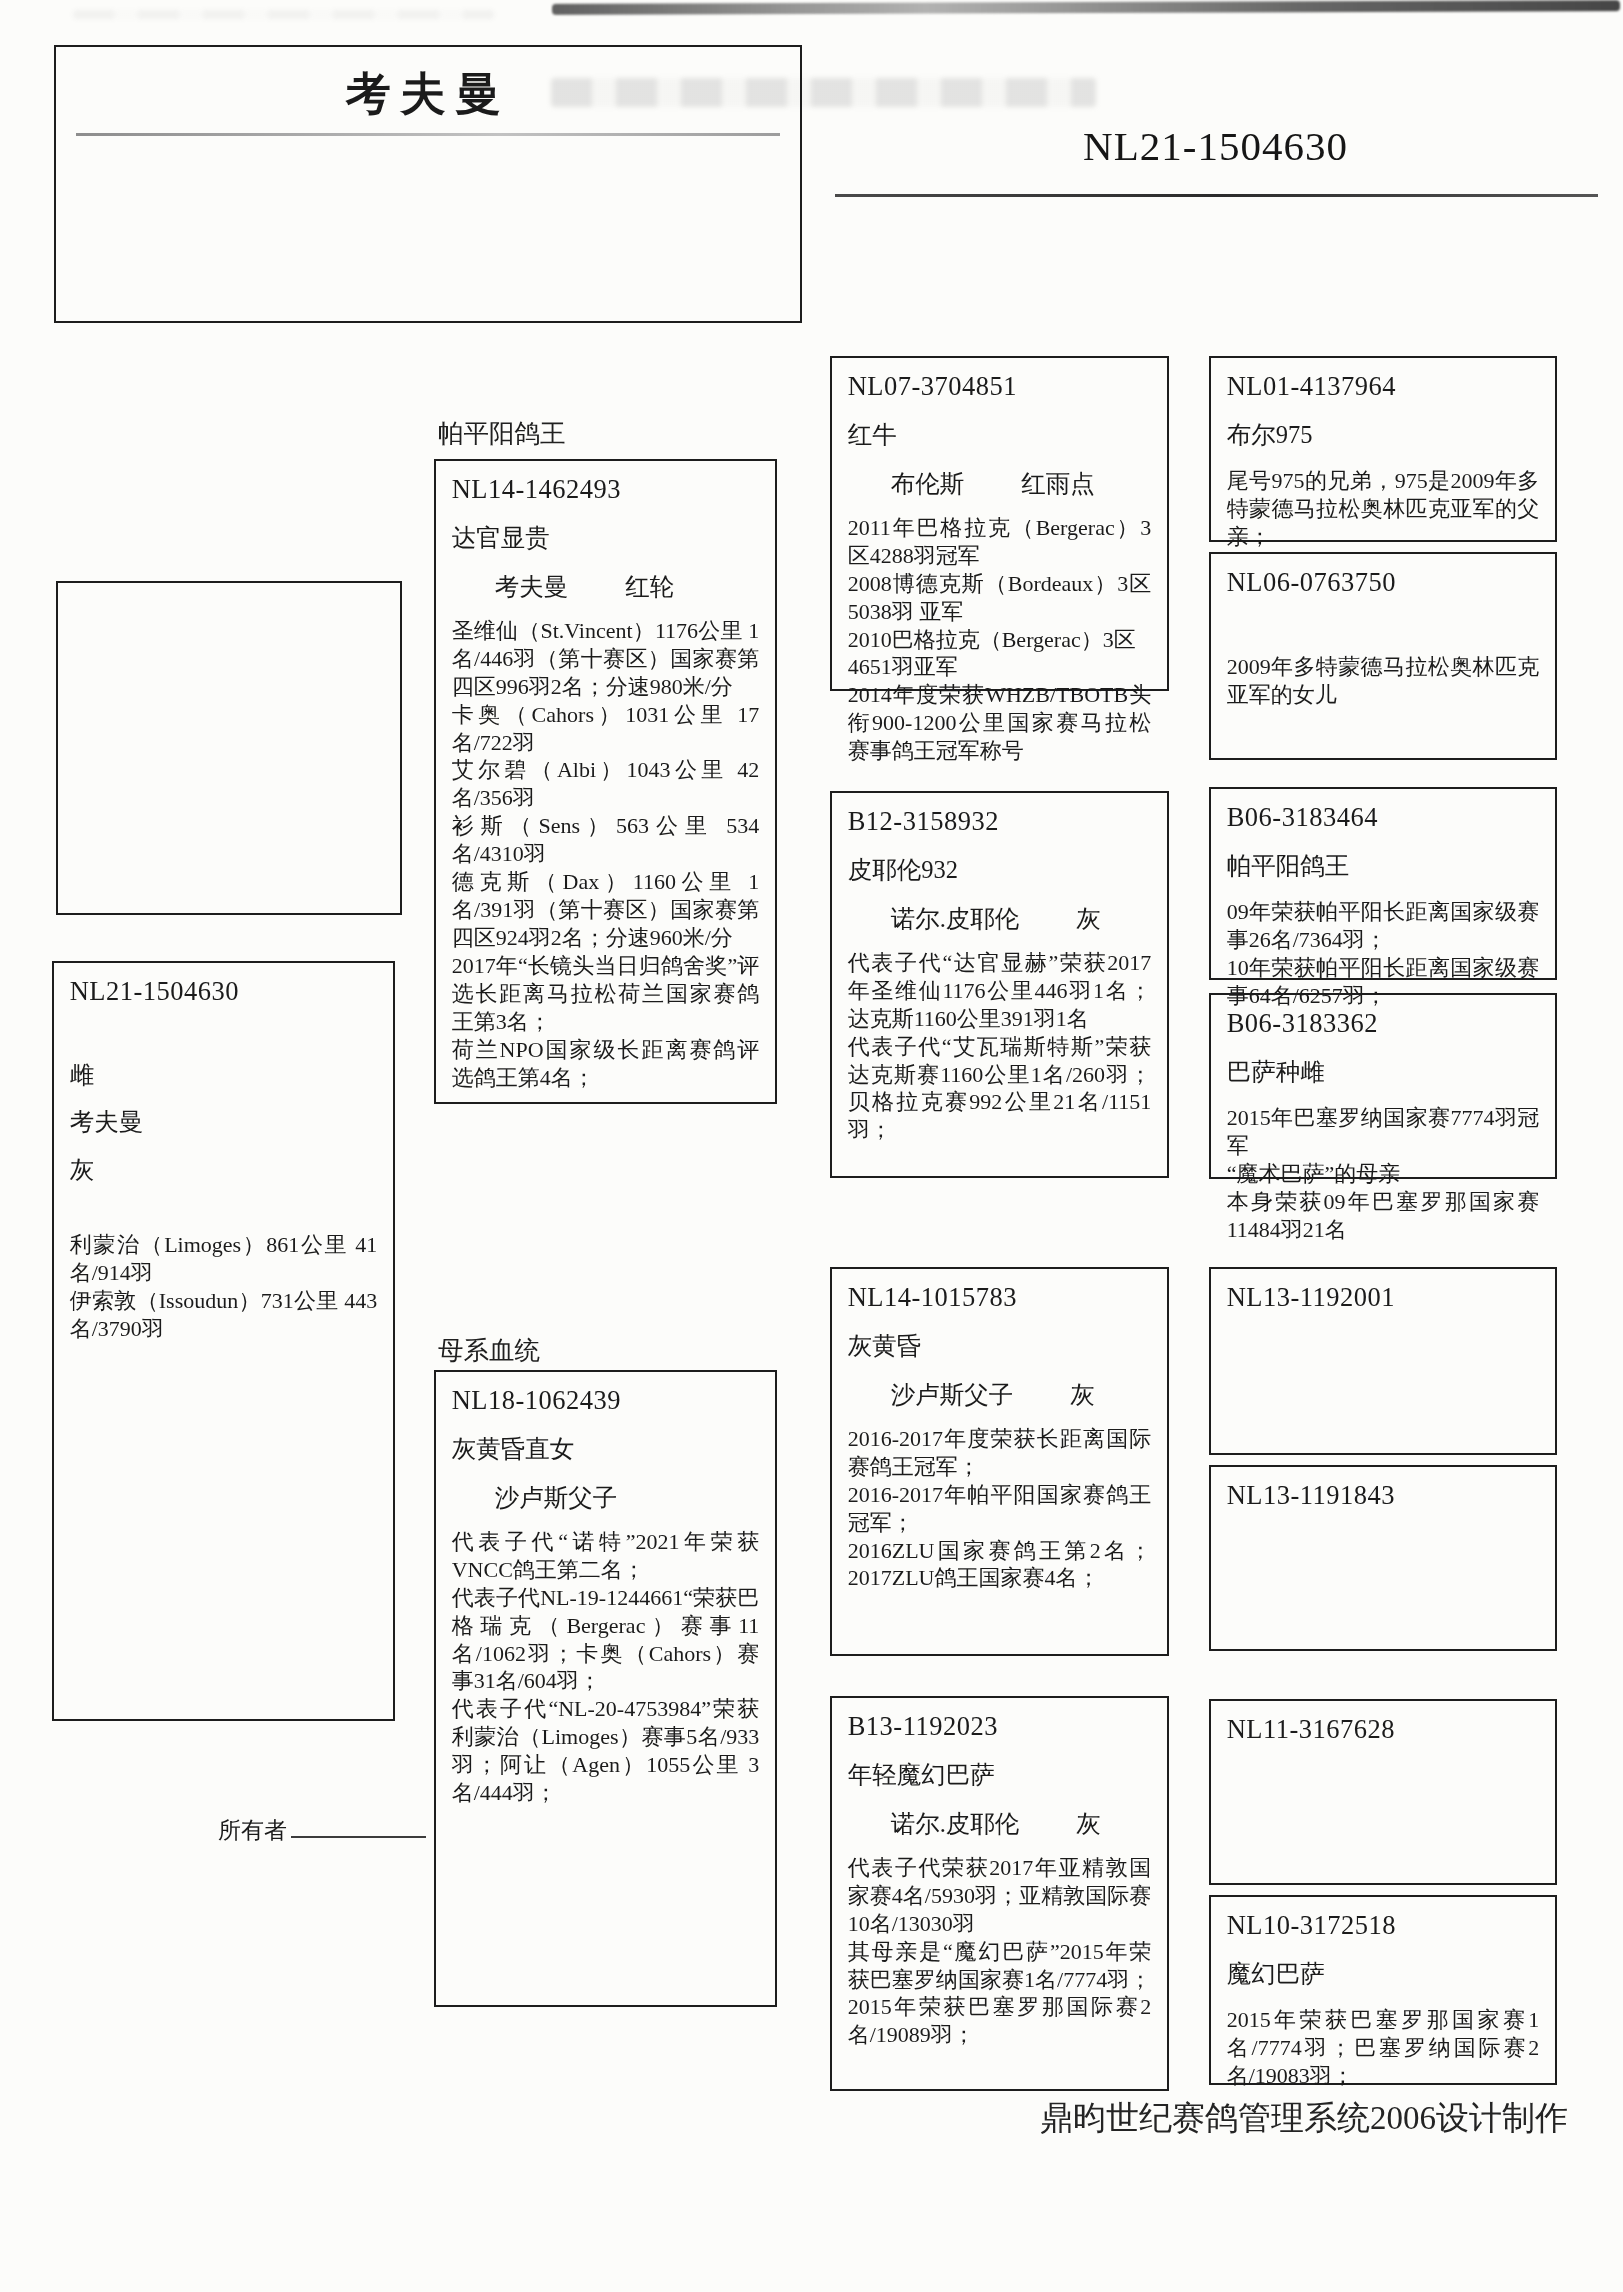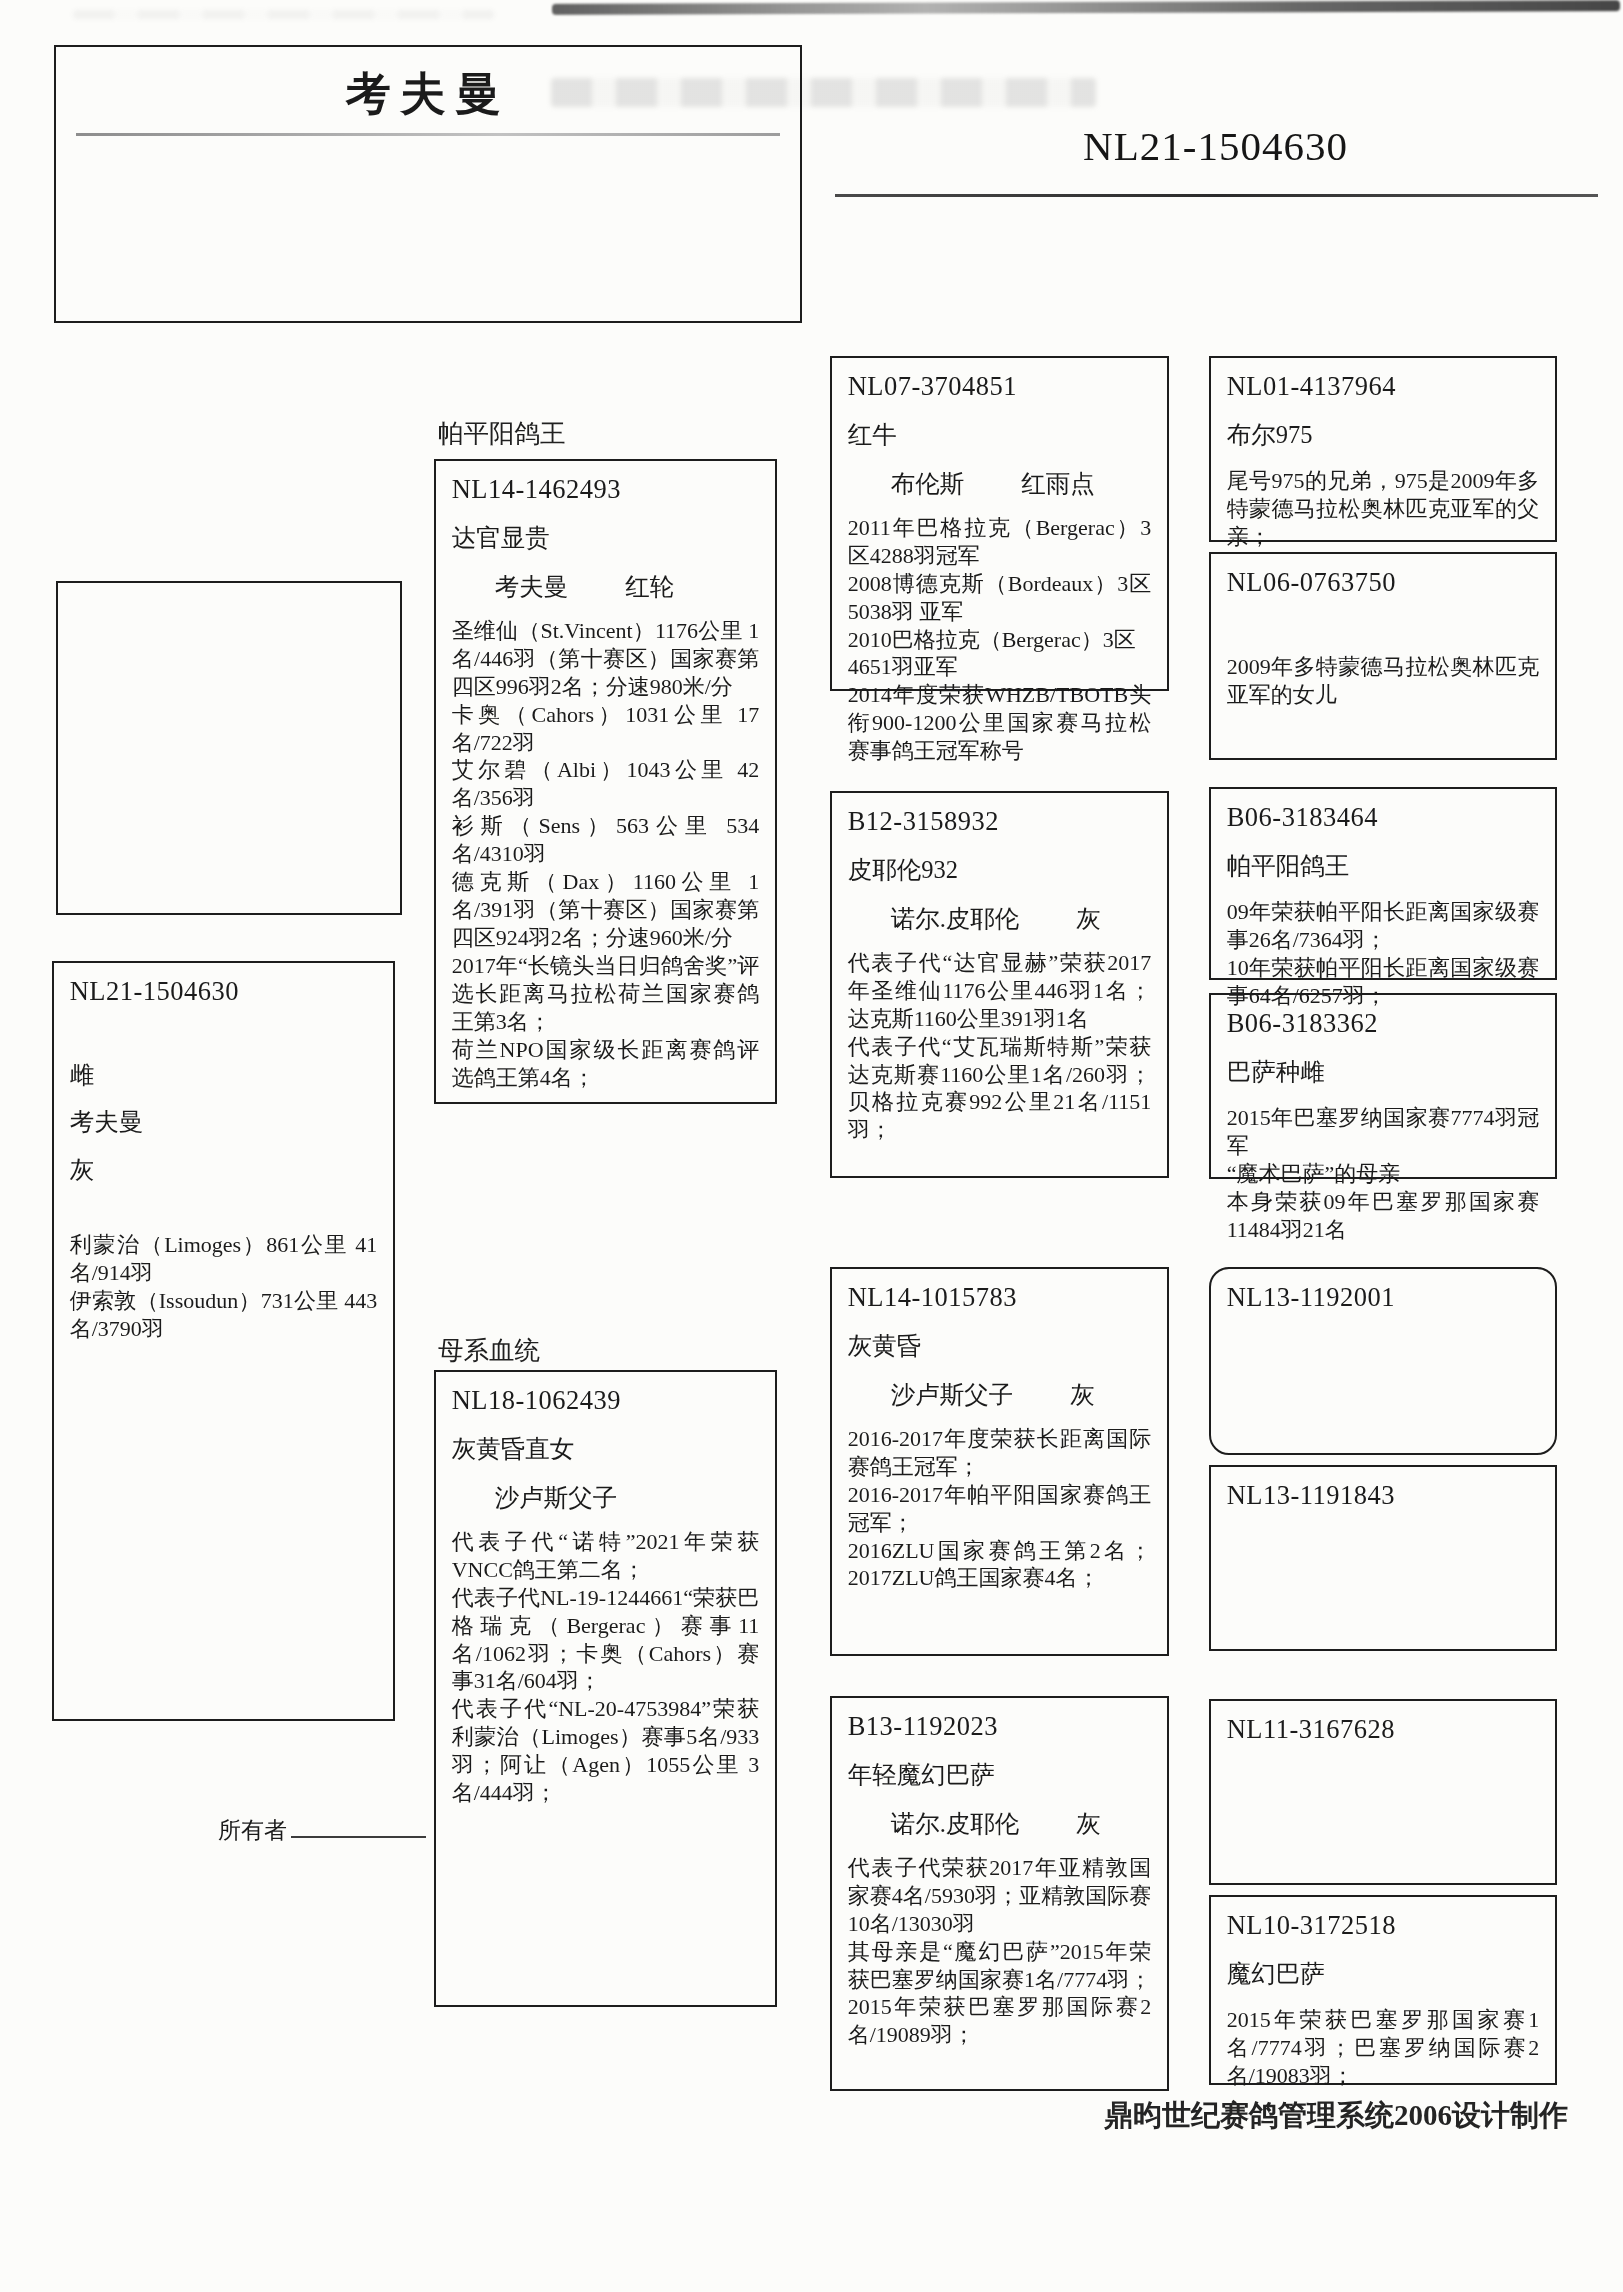--- a/index.html
+++ b/index.html
@@ -26,21 +26,21 @@
   
   .loft-name { text-align:center; font-size:45px; font-weight:700; letter-spacing:9.8px; margin-top:3.9px; }
   .header-rule { height:2.9px; margin:9.8px 3.9px 0; background:linear-gradient(90deg,#8d8d8d,#c2c2c2 60%,#9c9c9c); }
   .contact-list { margin-top:37px; padding-left:61px; }
   .contact-label { font-size:26.5px; line-height:1; margin-bottom:13.7px; }
   .cert-ring { position:absolute; text-align:center; font-size:41px; letter-spacing:1px; color:#161616; white-space:nowrap; }
   .cert-rule { position:absolute; height:2.9px; background:linear-gradient(90deg,#4a4a4a,#2b2b2b,#555); }
   .lineage-label { position:absolute; font-size:25.5px; color:#202020; }
   .owner-line { position:absolute; font-size:23px; }
   .sig-line { display:inline-block; width:135px; height:21.6px; border-bottom:2px solid #3c3c3c; margin-left:3.9px; }
-  .footer-credit { position:absolute; font-size:29px; text-align:right; color:#242424;font-weight:bold; }
+  .footer-credit { position:absolute; font-size:33px; text-align:right; color:#242424; }
 </style>
 </head>
 <body>
 
 <div class="page">
 
   <div class="smudge-edge" style="left:552px;top:2px;width:1068px;"></div>
   <div class="smudge-soft" style="left:73px;top:9.8px;width:421px;height:8.8px;opacity:.45;"></div>
   <div class="smudge-soft" style="left:551px;top:78px;width:545px;height:29px;"></div>
 
@@ -161,21 +161,21 @@
   </div>
 
   <div class="box" style="left:1209px;top:993px;width:348px;height:186px;">
     <div class="ring">B06-3183362</div>
     <div class="pname">巴萨种雌</div>
     <div class="details">2015年巴塞罗纳国家赛7774羽冠军
 “魔术巴萨”的母亲
 本身荣获09年巴塞罗那国家赛11484羽21名</div>
   </div>
 
-  <div class="box" style="left:1209px;top:1267px;width:348px;height:188px;border-radius:20px;">
+  <div class="box" style="left:1209px;top:1267px;width:348px;height:188px;">
     <div class="ring">NL13-1192001</div>
   </div>
 
   <div class="box" style="left:1209px;top:1465px;width:348px;height:186px;">
     <div class="ring">NL13-1191843</div>
   </div>
 
   <div class="box" style="left:1209px;top:1699px;width:348px;height:186px;">
     <div class="ring">NL11-3167628</div>
   </div>

